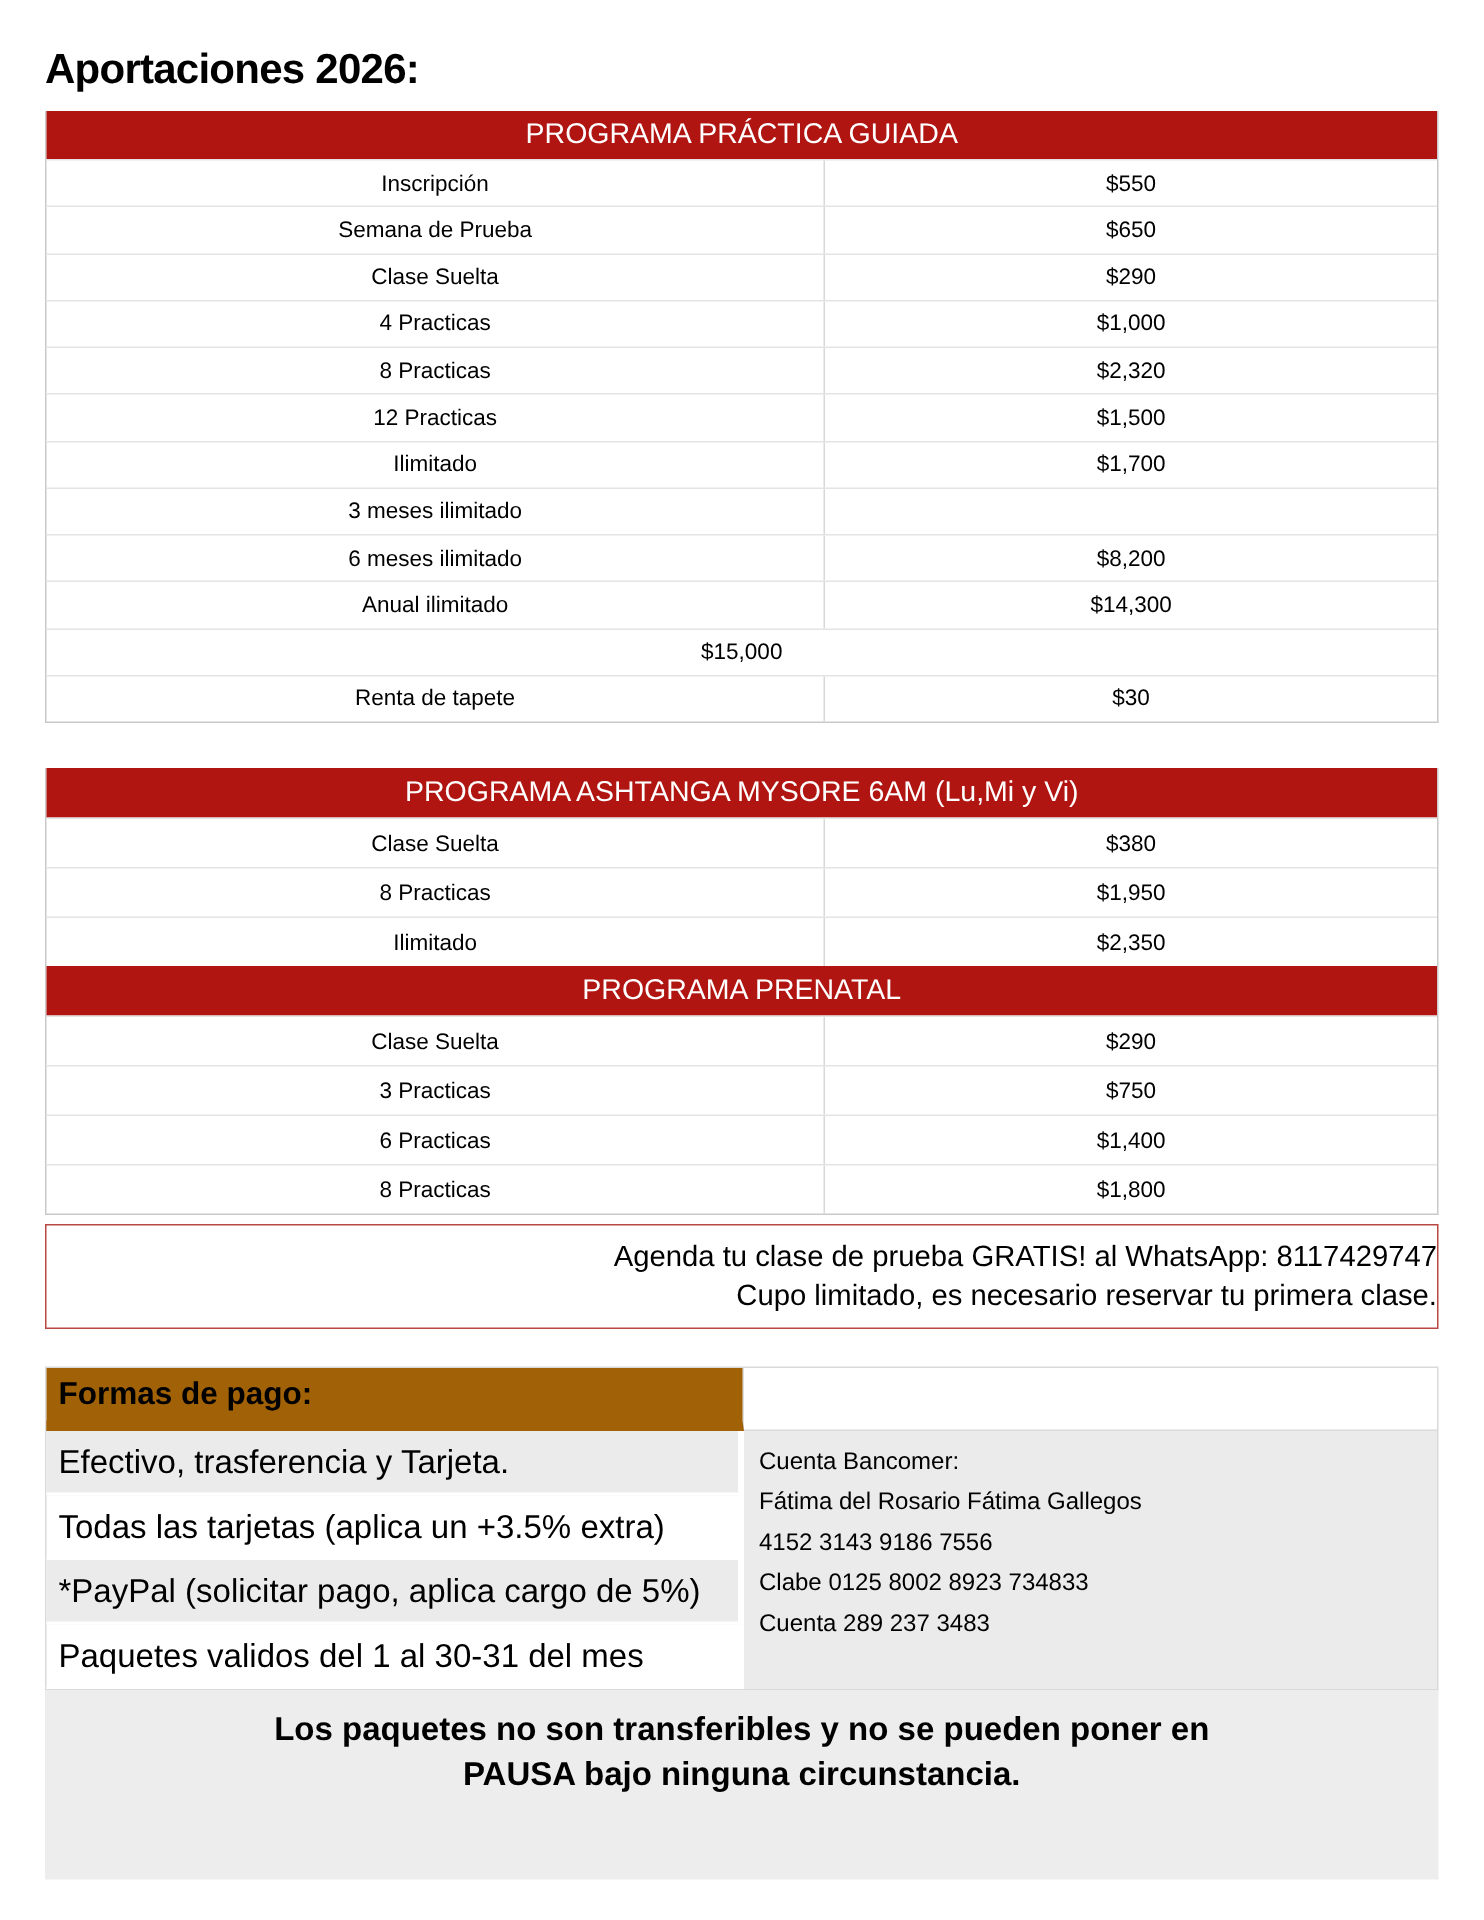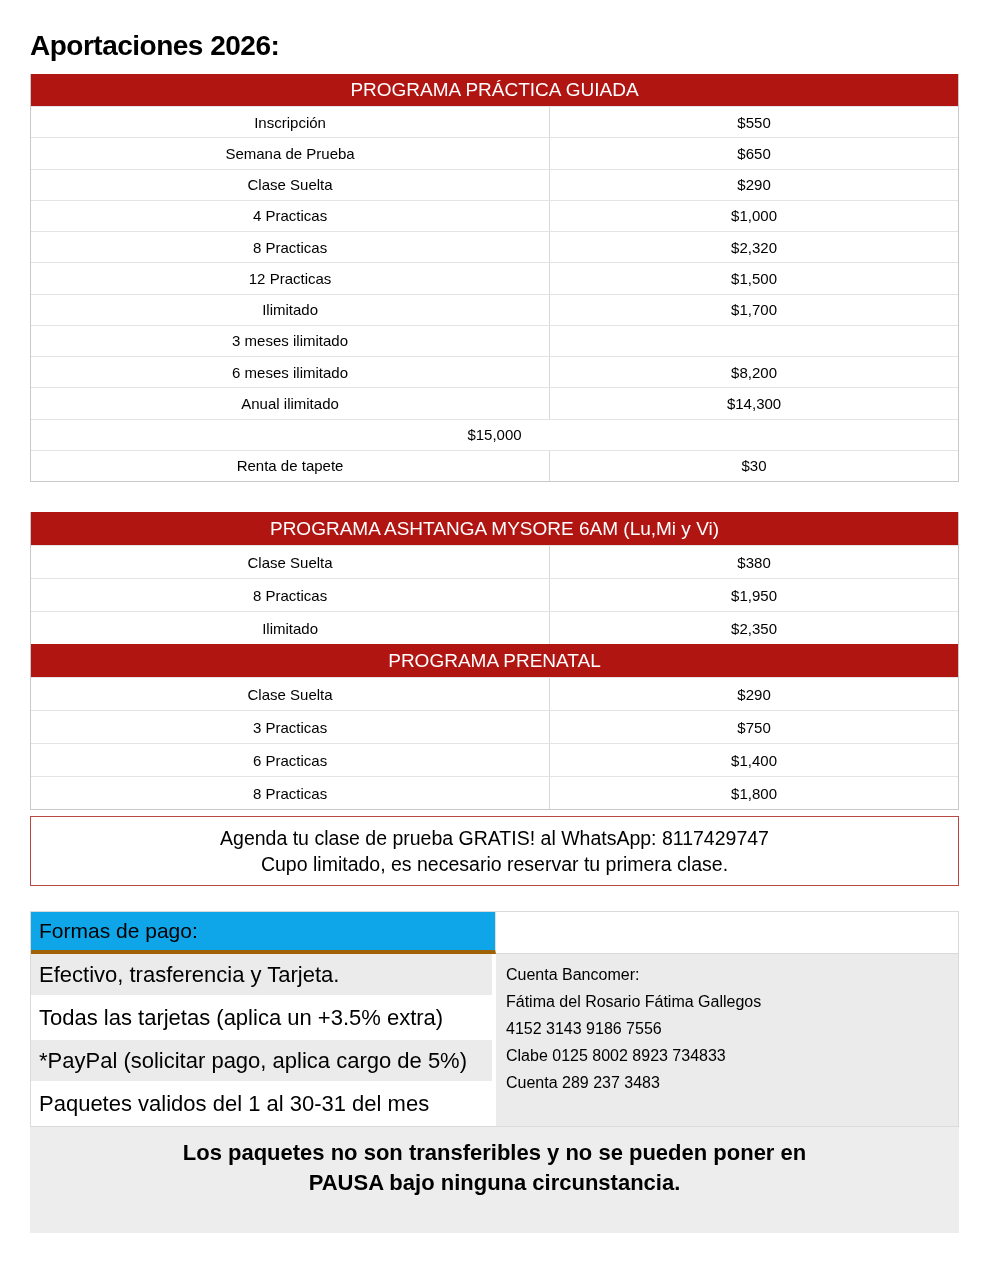--- a/index.html
+++ b/index.html
@@ -47,41 +47,41 @@
   .trow:first-of-type{border-top:none;}
   .cell{display:flex;align-items:center;justify-content:center;font-size:15px;}
   .cell.label{width:56%;border-right:1px solid var(--col_divider);}
   .cell.price{flex:1;}
   .trow + .table-header{border-top:none;}
 
   
   .notice{
     border:1px solid var(--notice_border);
     height:70px;
-    display:flex;flex-direction:column;align-items:center;justify-content:center;
+    display:flex;flex-direction:column;align-items:flex-end;justify-content:center;
     font-size:19.5px;line-height:26px;
     text-align:center;
   }
 
   
   .payment-table{
     margin-top:25px;
     display:grid;
     grid-template-columns:465px 1fr;
     grid-template-rows:42px repeat(4,43px);
     border:1px solid #DADADA;
   }
   .pay-title-cell{
     grid-column:1;grid-row:1;
     display:flex;align-items:center;
     padding-left:8px;
-    font-size:21px;font-weight:normal;
+    font-size:21px;font-weight:bold;
     border-right:1px solid #DEDEDE;
-    border-bottom:4px solid #a16207;
-    background:#0ea5e9;
+    border-bottom:7px solid #a16207;
+    background:#a16207;
   }
   .pay-empty-cell{
     grid-column:2;grid-row:1;
     border-bottom:1px solid #DADADA;
     background:#fff;
   }
   .pay-method{
     grid-column:1;
     display:flex;align-items:center;
     padding-left:8px;
@@ -96,21 +96,21 @@
     padding:7px 0 0 10px;
     font-size:16px;line-height:27px;
   }
 
   
   .footer-note{
     background:var(--footer_gray);
     text-align:center;
     font-weight:bold;
     font-size:22px;line-height:30px;
-    padding:11px 0 35px 0;
+    padding:11px 0 55px 0;
   }
 </style>
 </head>
 <body>
 
 <div class="page">
 
   <h1 class="page-title">Aportaciones 2026:</h1>
 
   <section class="price-table t1">

